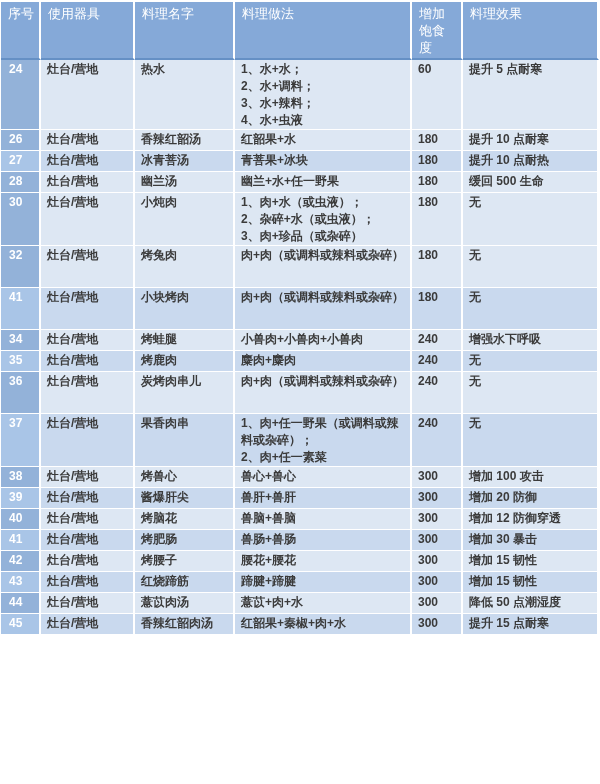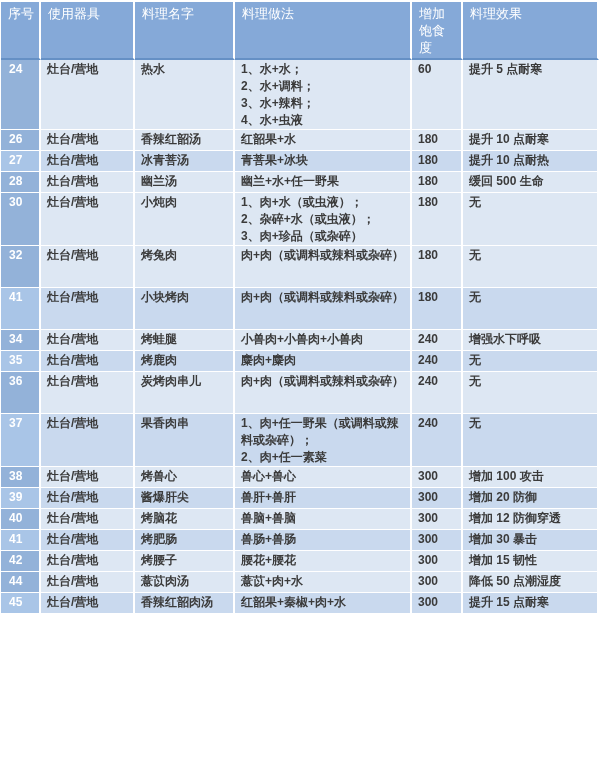--- a/index.html
+++ b/index.html
@@ -187,20 +187,28 @@
           <td class="effect">增加 30 暴击</td>
         </tr>
         <tr class="light">
           <td class="num">42</td>
           <td class="tool">灶台/营地</td>
           <td class="name">烤腰子</td>
           <td class="method">腰花+腰花</td>
           <td class="satiety">300</td>
           <td class="effect">增加 15 韧性</td>
         </tr>
+        <tr class="dark">
+          <td class="num">43</td>
+          <td class="tool">灶台/营地</td>
+          <td class="name">红烧蹄筋</td>
+          <td class="method">蹄腱+蹄腱</td>
+          <td class="satiety">300</td>
+          <td class="effect">增加 15 韧性</td>
+        </tr>
         <tr class="light">
           <td class="num">44</td>
           <td class="tool">灶台/营地</td>
           <td class="name">薏苡肉汤</td>
           <td class="method">薏苡+肉+水</td>
           <td class="satiety">300</td>
           <td class="effect">降低 50 点潮湿度</td>
         </tr>
         <tr class="dark">
           <td class="num">45</td>

